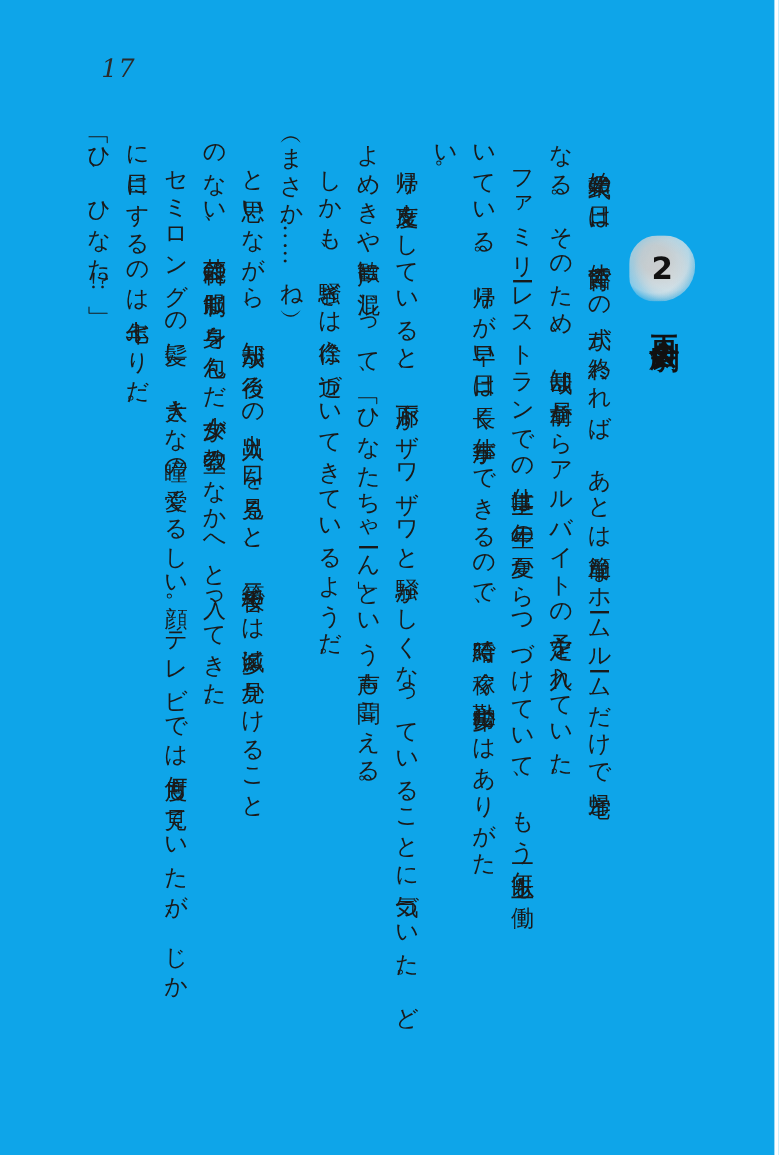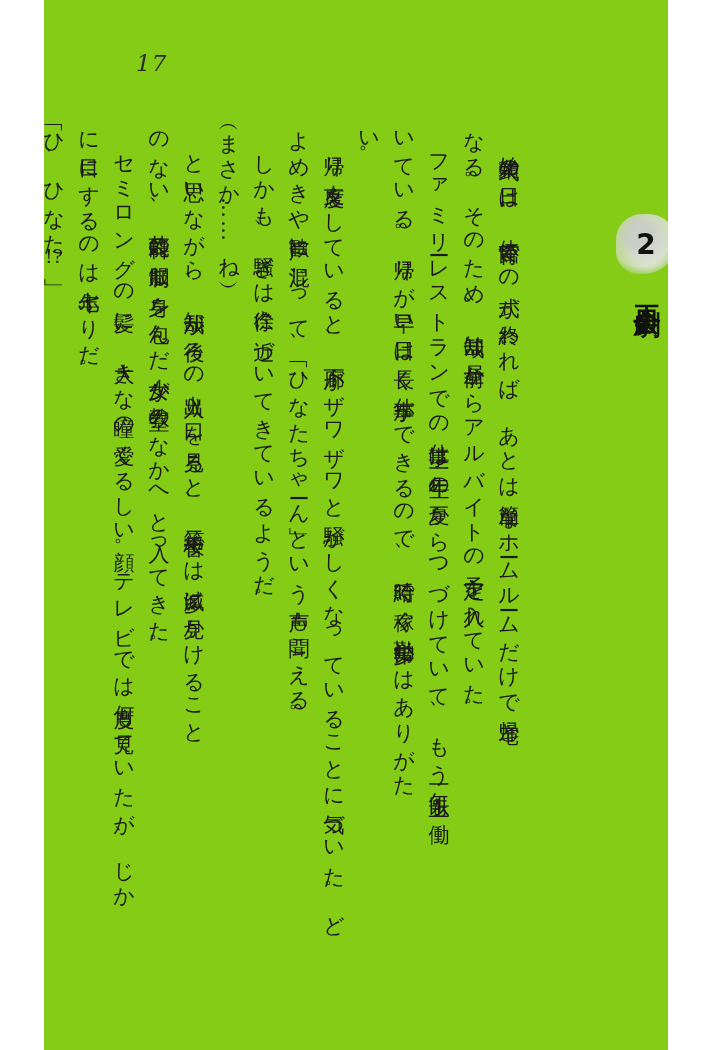--- a/index.html
+++ b/index.html
@@ -1,24 +1,23 @@
 <!DOCTYPE html>
 <html lang="ja"><head>
 <meta charset="utf-8">
 <style>
   html, body { margin: 0; padding: 0; }
   .page {
     position: relative;
-    width: 624px;
+    width: 704px;
     height: 1050px;
-    background: #84cc16;
+    background: #0ea5e9;
     color: #1a1a1a;
     font-family: "DejaVu Serif", "Liberation Serif", serif;
     overflow: hidden;
-    margin-left: 44px;
   }
   
   .page-number {
     position: absolute;
     left: 92px;
     top: 50px;
     font-size: 23px;
     font-style: italic;
     color: #2b2b2b;
     letter-spacing: 1px;

